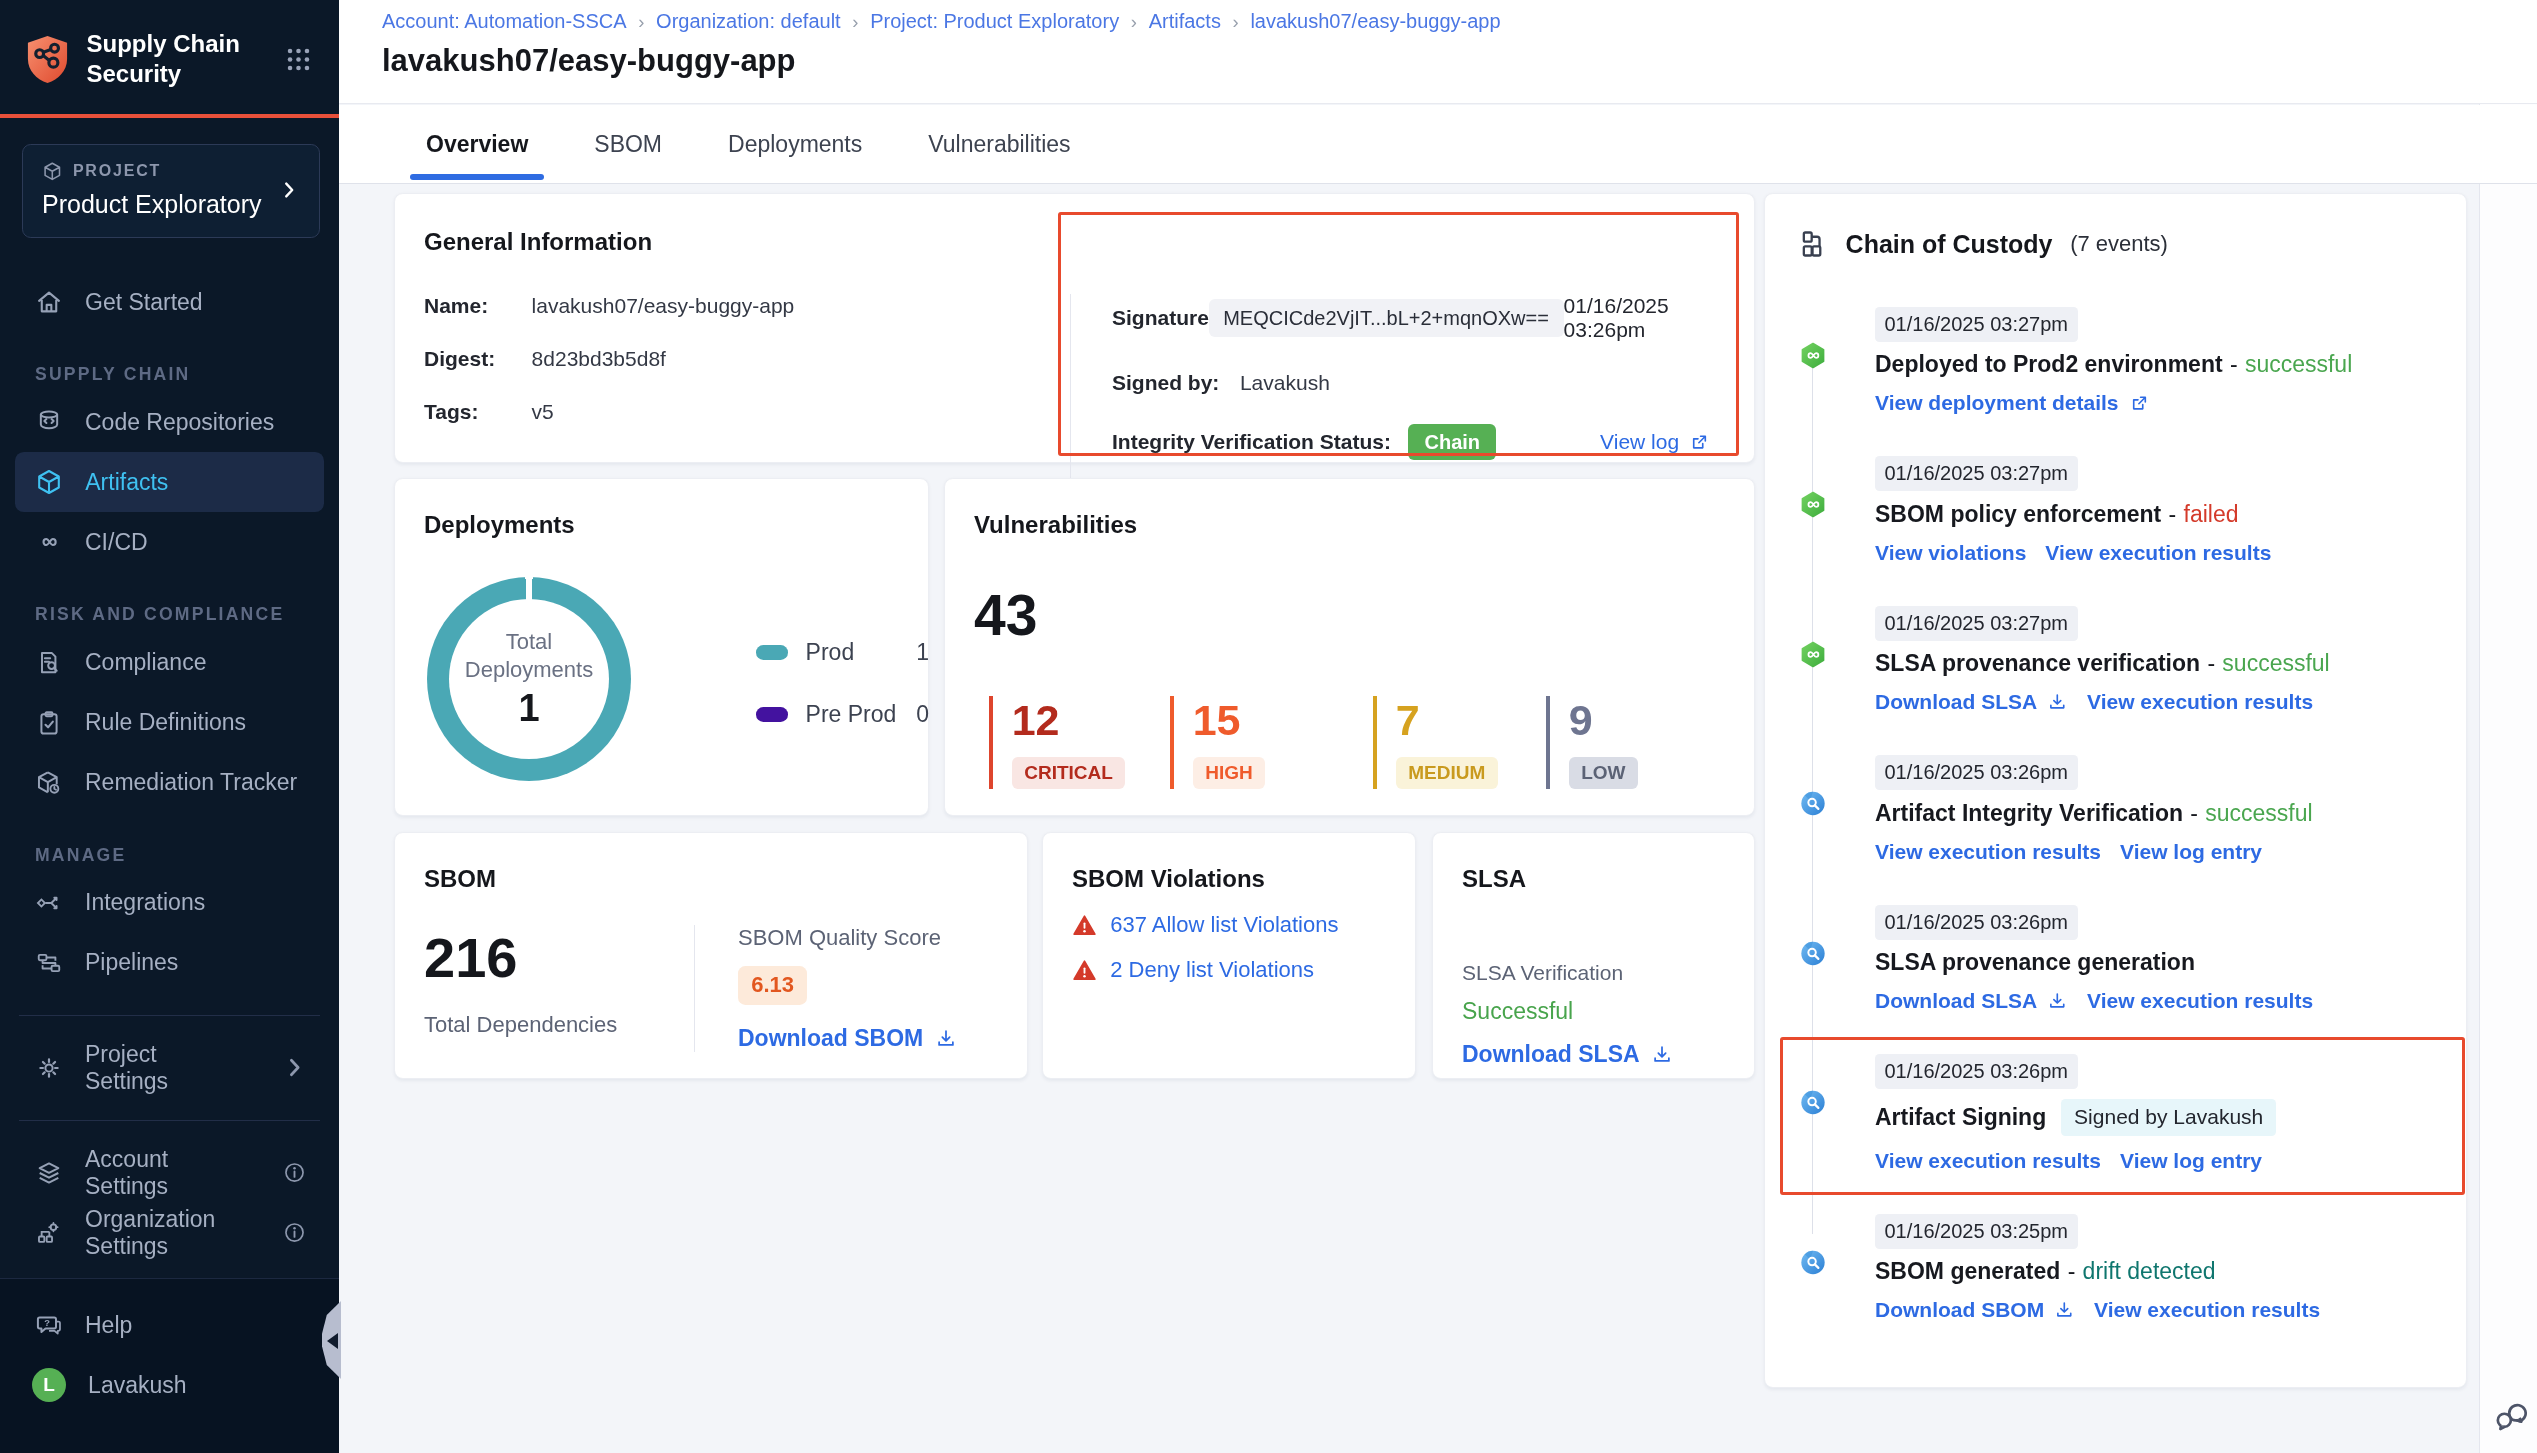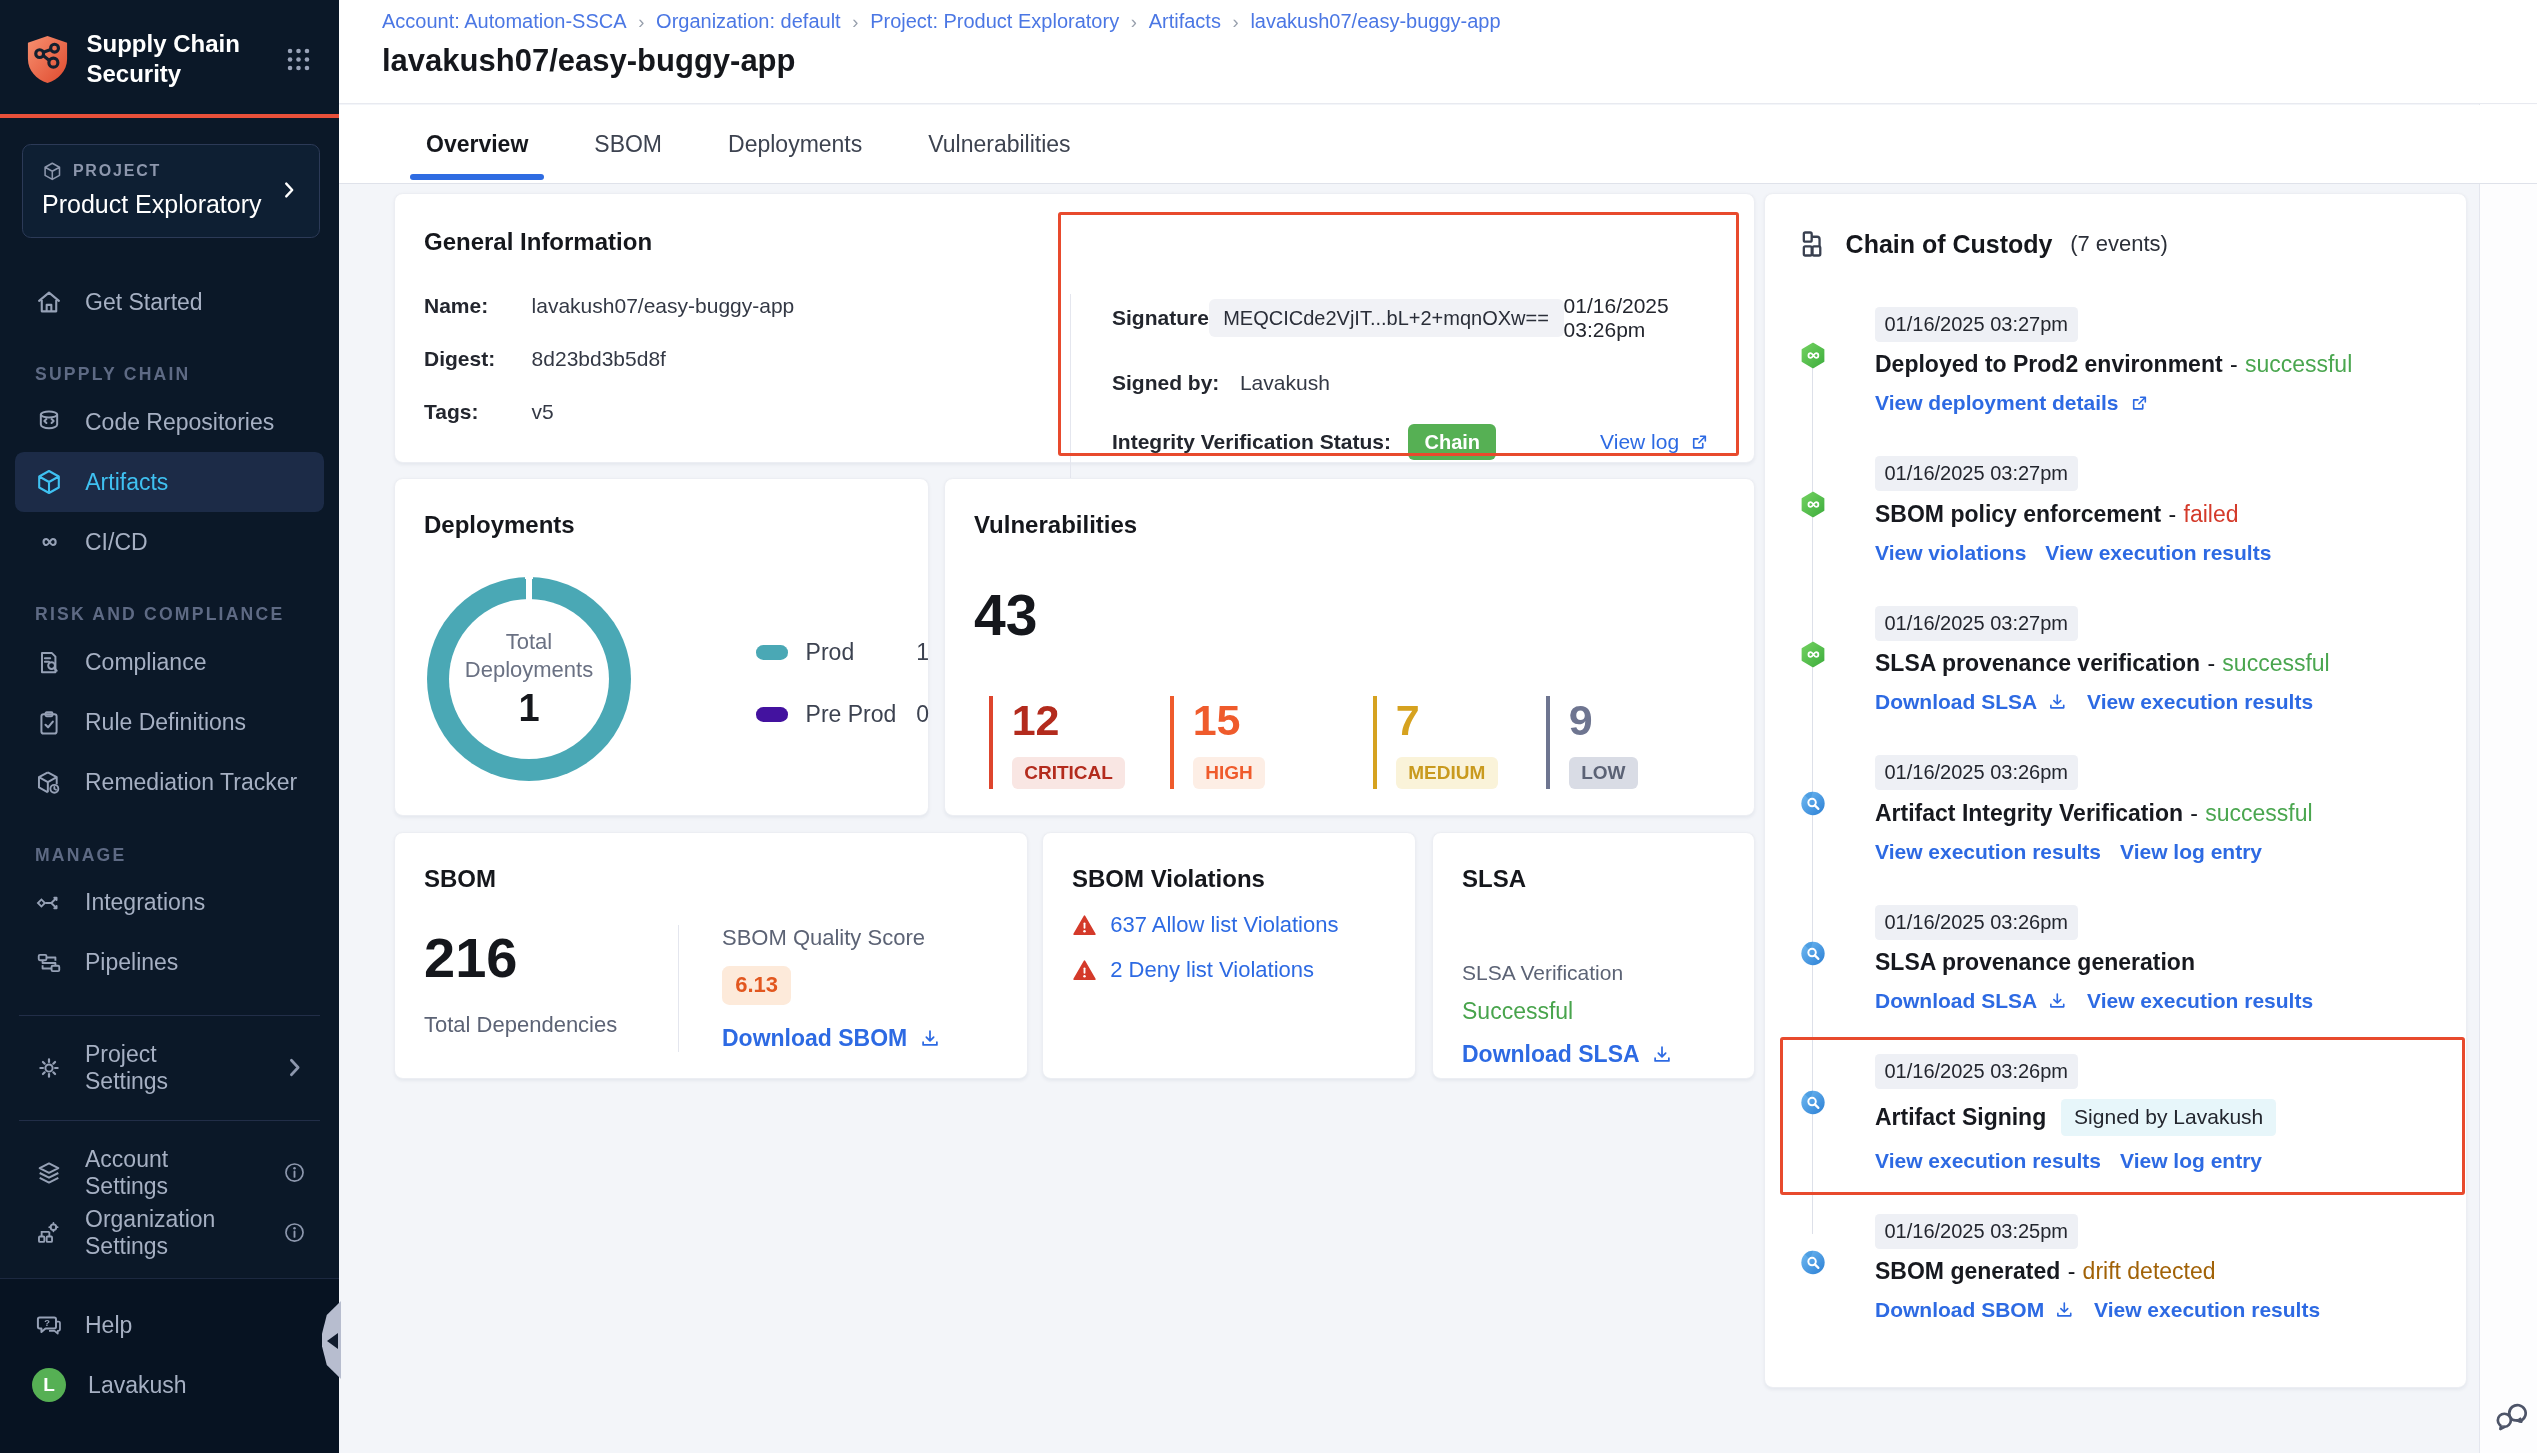--- a/index.html
+++ b/index.html
@@ -93,21 +93,21 @@
   .sev0 .sev-num { color:#b32b1d; } .sev0 .sev-badge { background:#f9e6e3; color:#b32b1d; }
   .sev1 { border-color:#ef5b2c; width:203px; }
   .sev1 .sev-num { color:#ef5b2c; } .sev1 .sev-badge { background:#fdeee5; color:#ef5b2c; }
   .sev2 { border-color:#d6a21f; width:173px; }
   .sev2 .sev-num { color:#d6a21f; } .sev2 .sev-badge { background:#faf3d9; color:#c99a1e; }
   .sev3 { border-color:#6e7590; width:147px; }
   .sev3 .sev-num { color:#6e7590; } .sev3 .sev-badge { background:#d9dce5; color:#5b6275; }
 
   
   #sbom { left:55px; top:647px; width:634px; height:247px; padding:32px 29px; }
-  .sbom-body { display:flex; margin-top:32px; }
+  .sbom-body { display:flex; margin-top:32px;gap:16px; }
   .sbom-left { width:254px; }
   .sbom-total { font-size:56px; font-weight:700; color:#15171c; }
   .sbom-total-lbl { font-size:22px; color:#5c6375; margin-top:22px; }
   .sbom-right { border-left:0.7px solid #e4e6ee; padding-left:43px; flex:1; }
   .q-label { font-size:22px; color:#5c6375; }
   .q-score { display:inline-block; margin-top:14.7px; background:#fdeada; color:#e2571f; font-weight:700; font-size:22px; padding:6.6px 13.2px; border-radius:7.3px; }
   .dl-row { display:flex; align-items:center; gap:11.7px; margin-top:20.6px; font-size:23px; font-weight:700; }
 
   
   #viol { left:703px; top:647px; width:374px; height:247px; padding:32px 29px; }
@@ -130,21 +130,21 @@
   .events { position:relative; margin-top:47px; }
   .timeline { position:absolute; left:12.5px; top:51px; bottom:88px; width:1.5px; background:#dde0e9; }
   .event { position:relative; padding-left:76px; margin-bottom:41px; }
   .ev-icn { position:absolute; left:0; top:34px; width:28px; height:29px; }
   .ev-ts { display:inline-block; background:#eef0f5; color:#23262e; font-size:20px; padding:5.9px 9.5px; border-radius:4.4px; }
   .ev-title-row { display:flex; align-items:center; margin-top:9.5px; font-size:23px; }
   .ev-title { font-weight:700; color:#17191f; }
   .ev-sep { padding:0 7.3px; color:#17191f; }
   .st-success { color:#4aa64f; }
   .st-fail { color:#d43a2a; }
-  .st-drift { color:#a16207; }
+  .st-drift { color:#0f766e; }
   .signed-badge { background:#e7f6fa; color:#23262e; font-size:21px; padding:6.6px 13.2px; border-radius:4.4px; margin-left:14.7px; }
   .ev-links { display:flex; align-items:center; gap:19px; margin-top:13.2px; font-size:21px; font-weight:700; }
   .ev-link { display:flex; align-items:center; gap:10.3px; }
   .ev-link .dl-icn { width:20.6px; height:20.6px; }
   .hl-ring { position:absolute; left:-19px; right:-31px; top:-17.6px; bottom:-22px; border:3.7px solid #e84a2d; border-radius:2.9px; pointer-events:none; }
 </style>
 </head>
 <body>
 
 <svg width="0" height="0" style="position:absolute">

